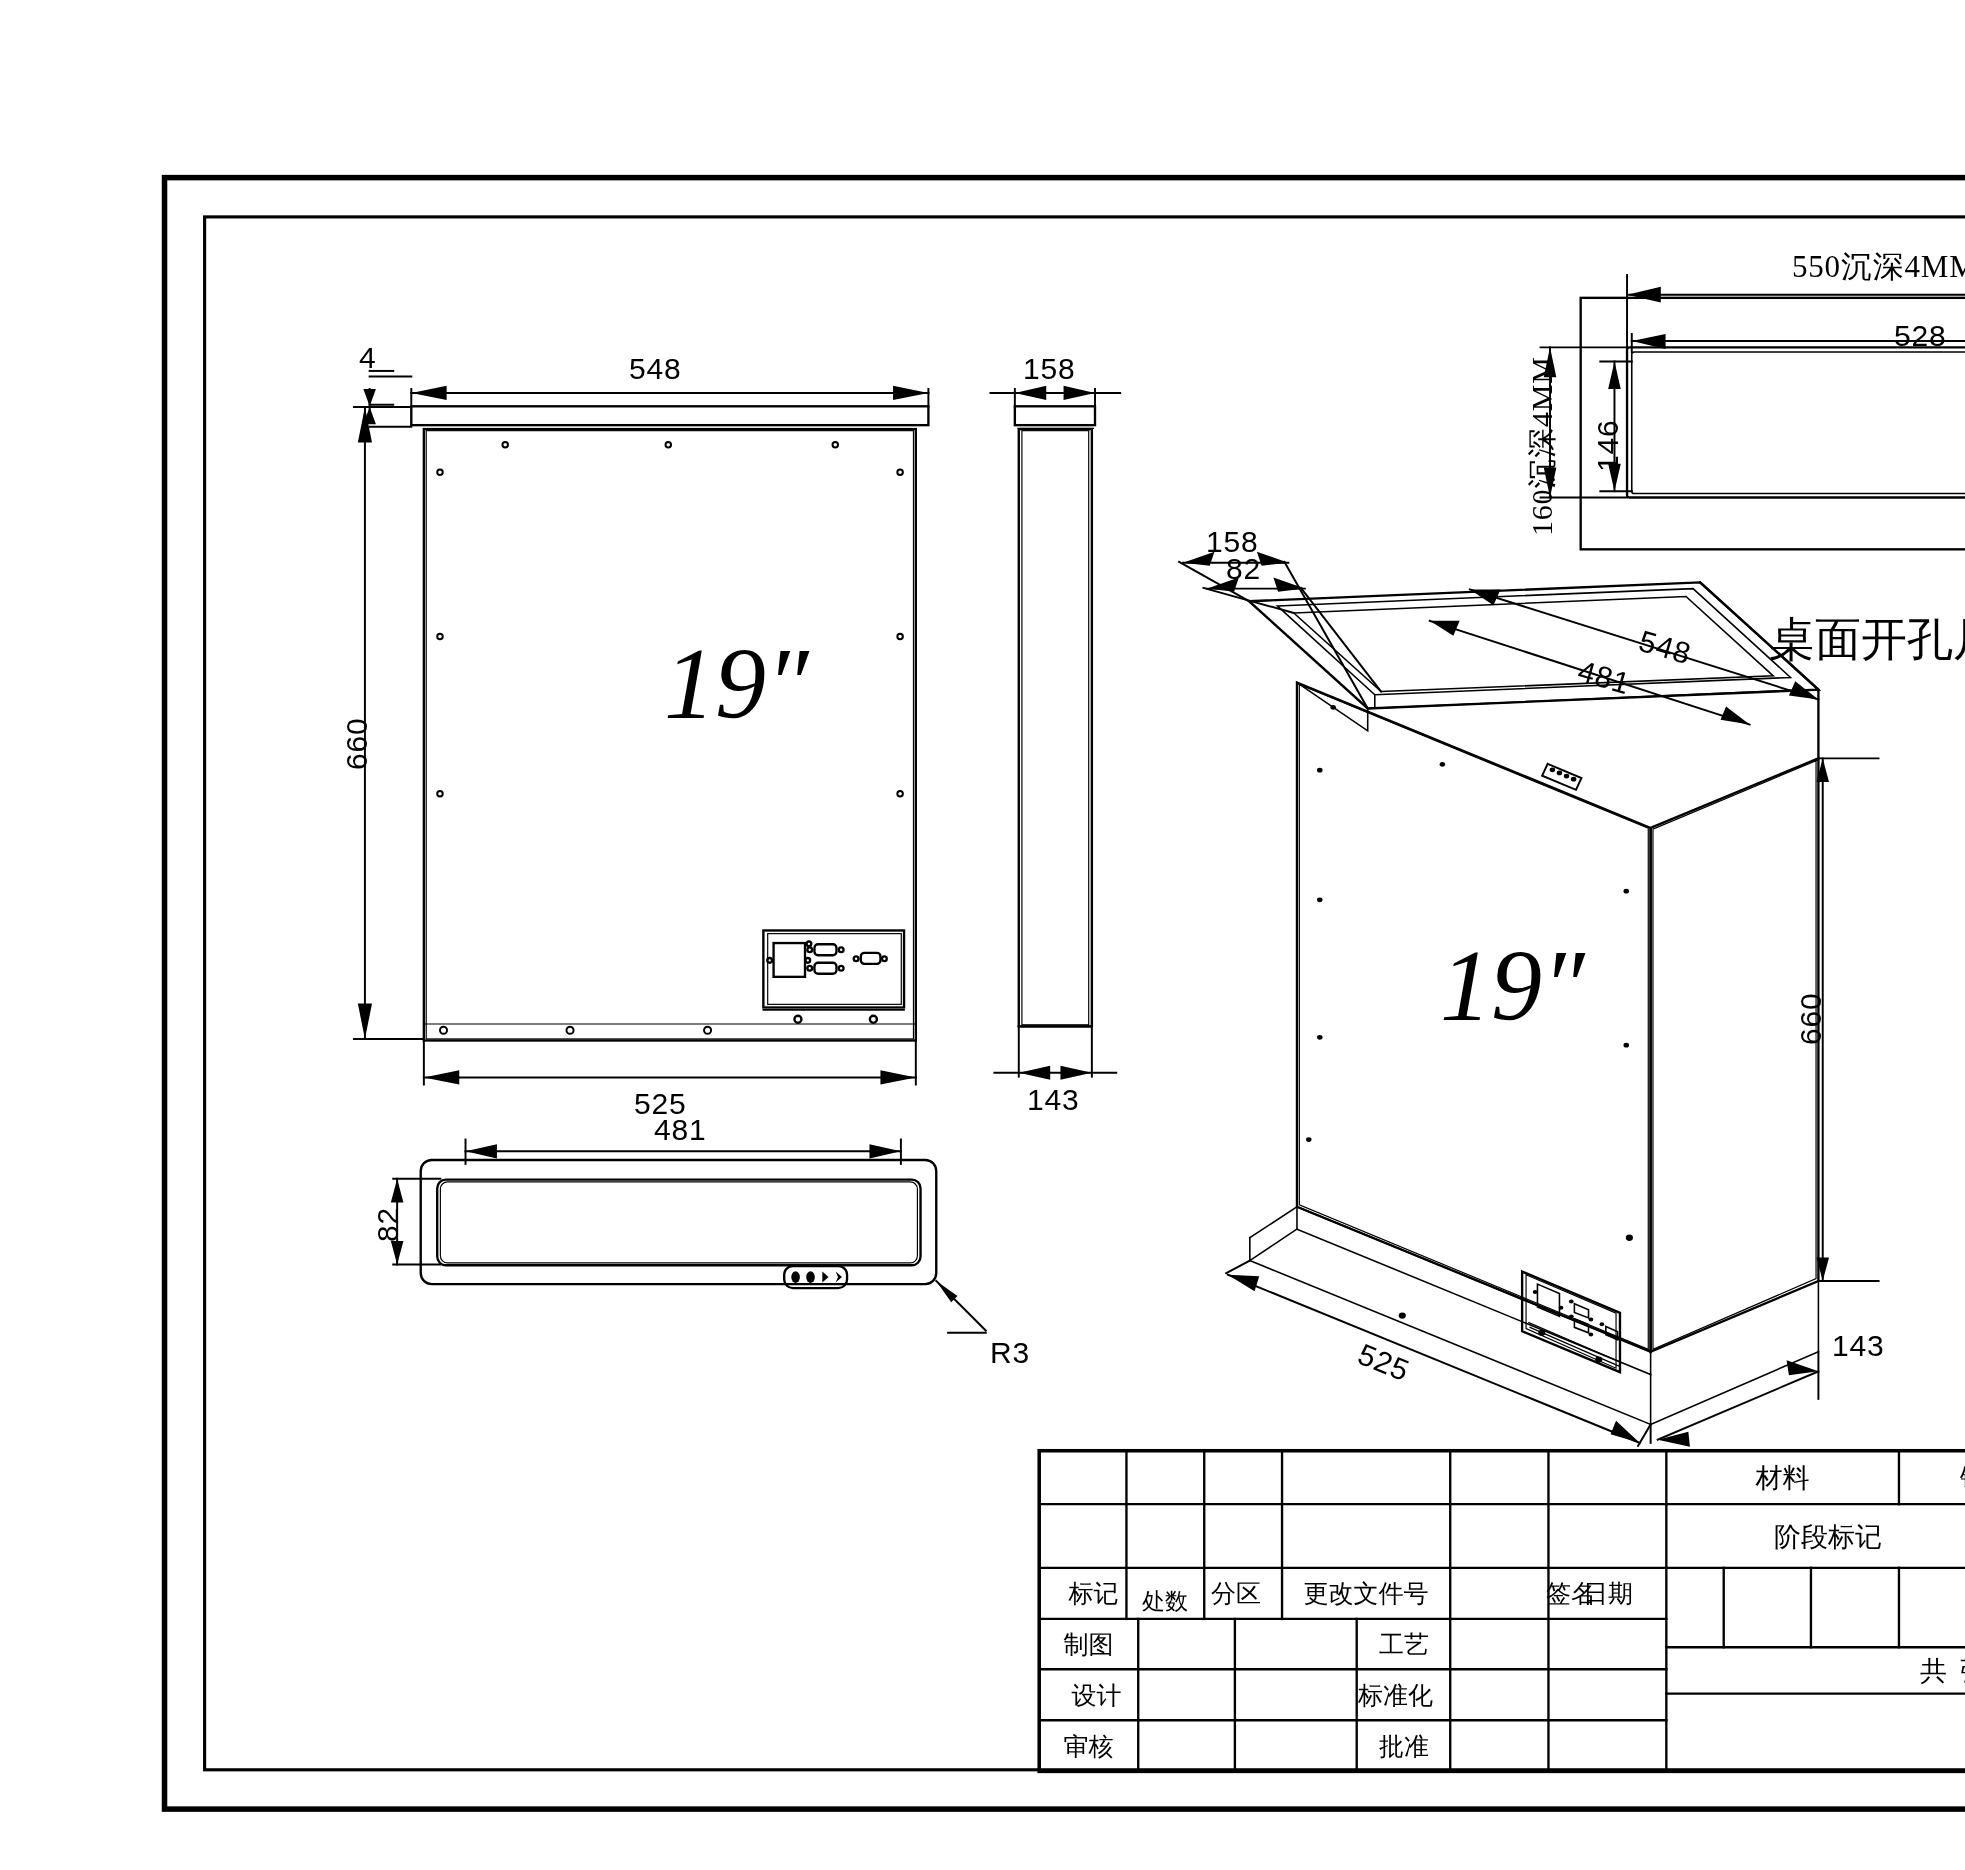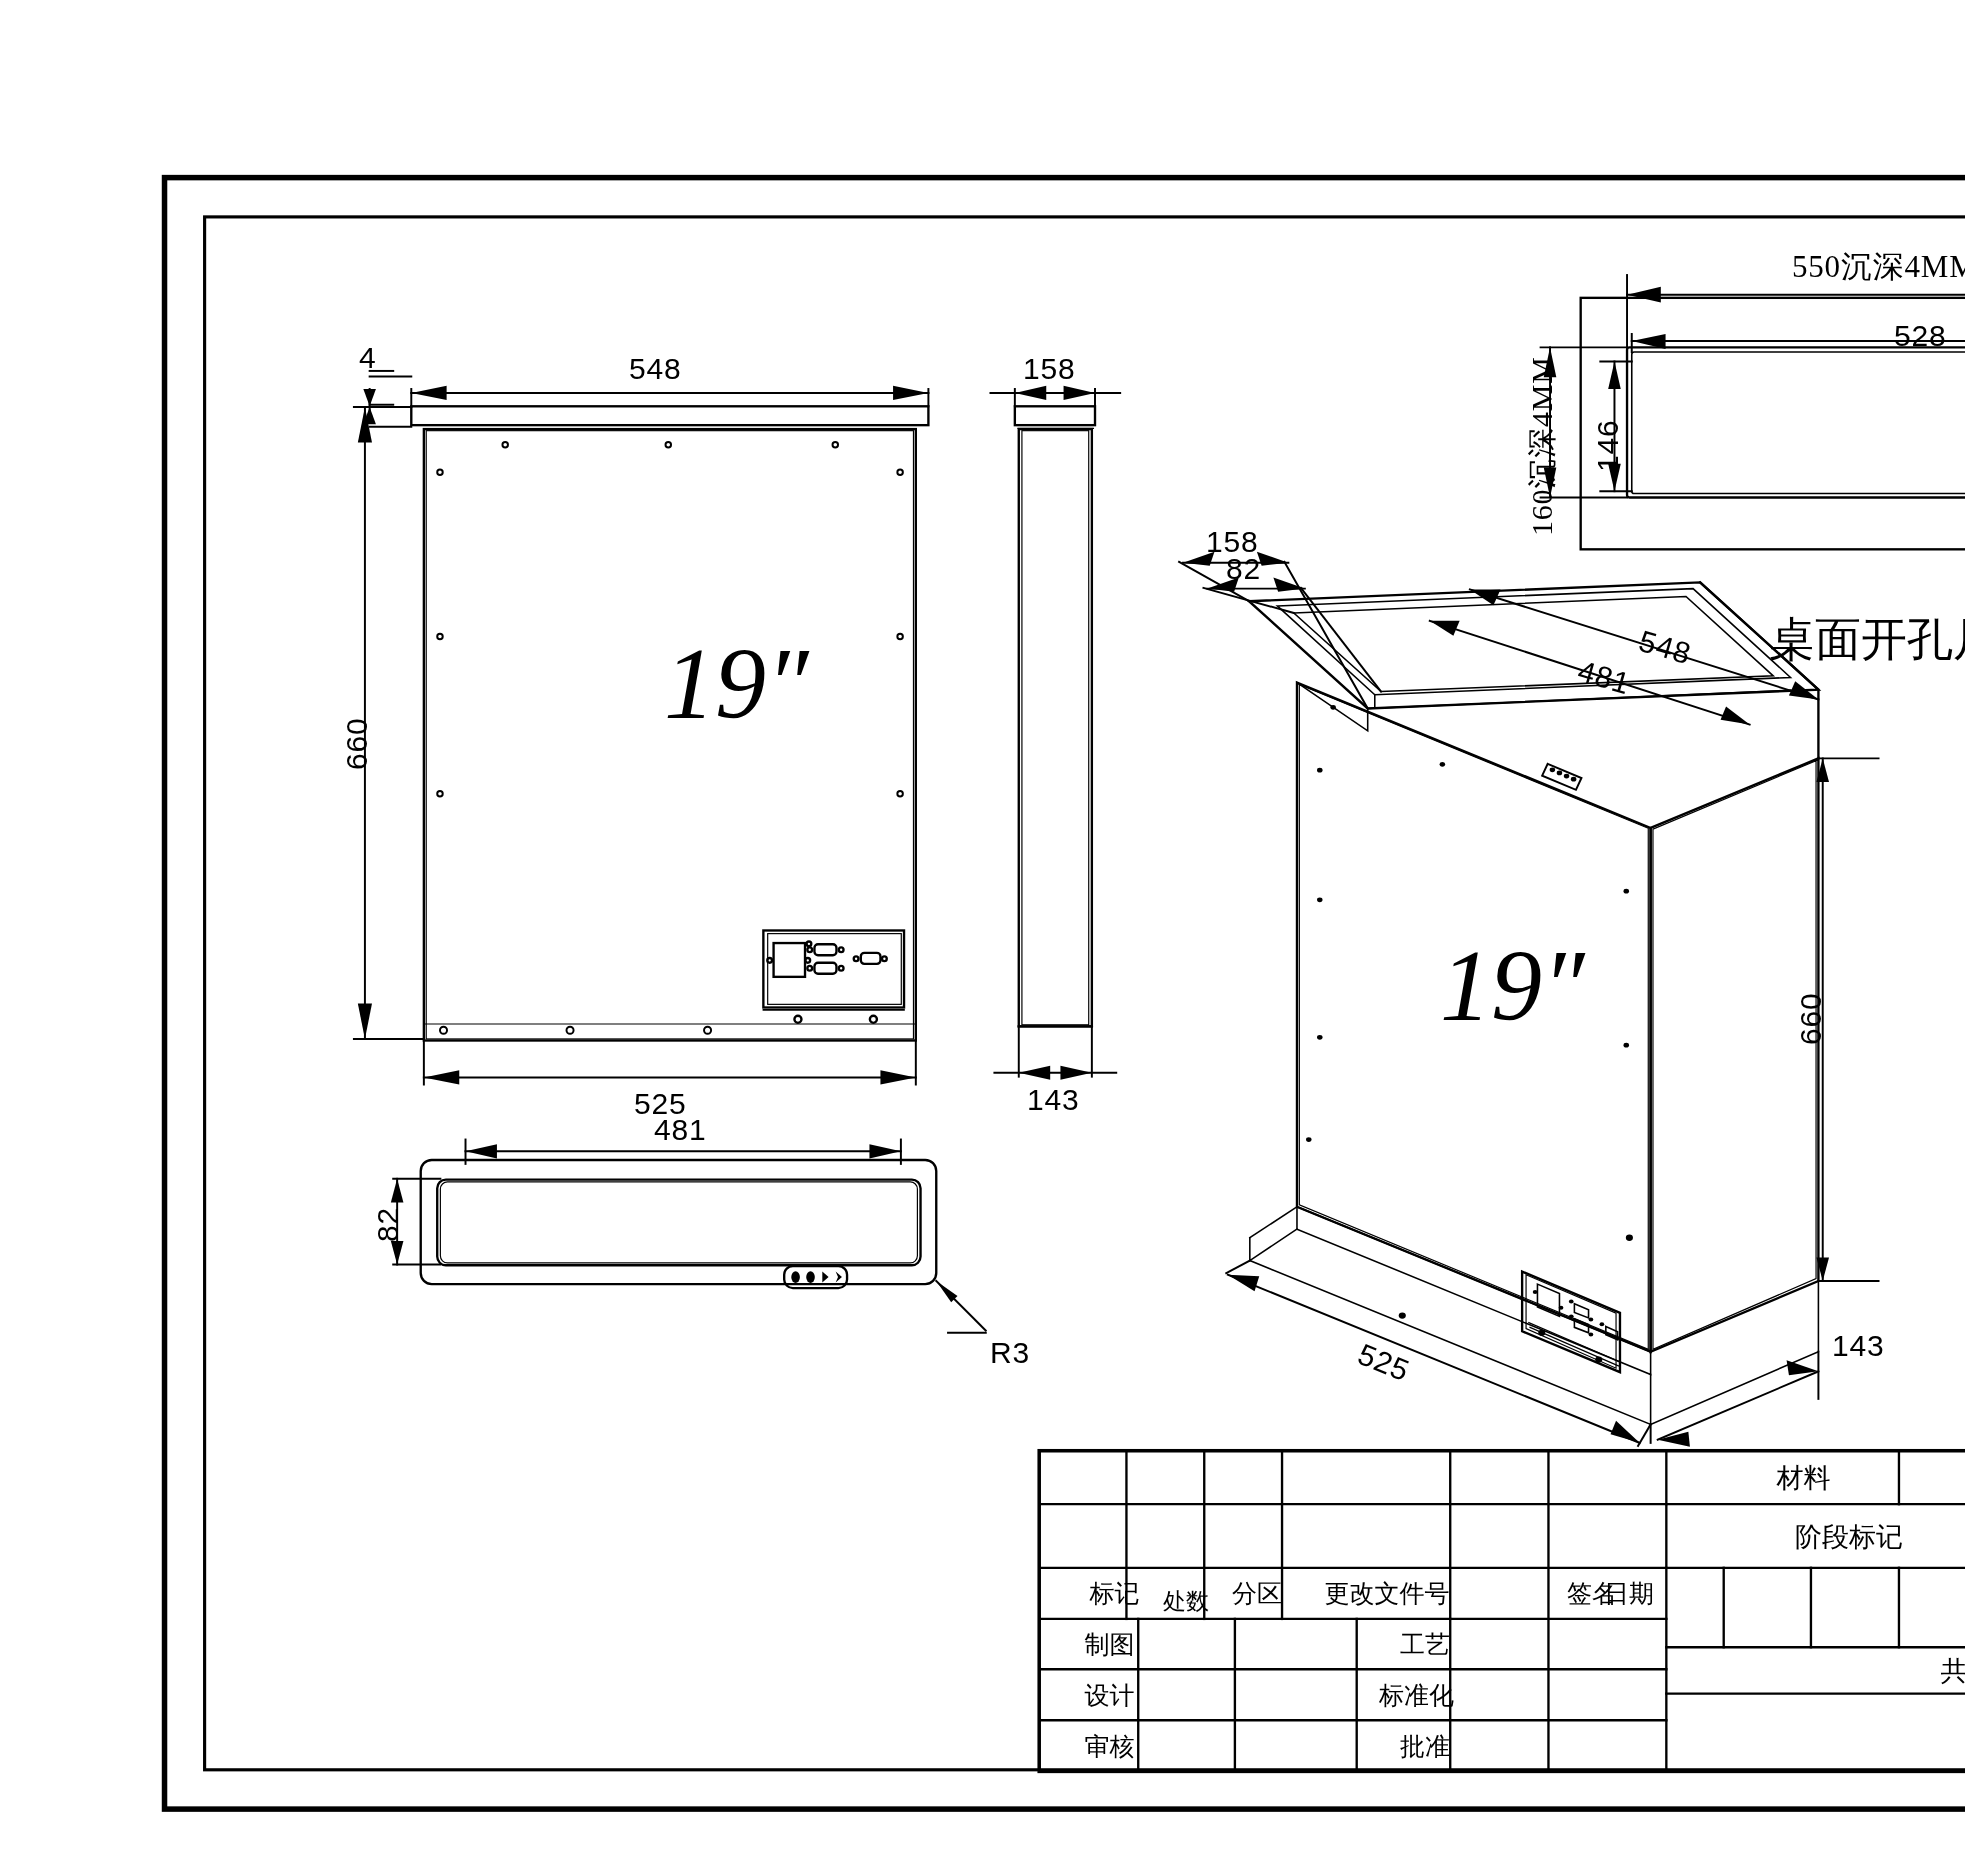--- a/index.html
+++ b/index.html
@@ -7,21 +7,21 @@
        font-family:"Liberation Serif",serif;color:#000;}
   #sheet{position:absolute;left:0;top:0;width:2647px;height:1870px;}
   svg{display:block;}
   .lbl{position:absolute;white-space:nowrap;font-family:"Liberation Sans",sans-serif;
        color:#000;line-height:1;}
   .dim{font-size:30px;letter-spacing:0.8px;font-family:"Liberation Sans",sans-serif;}
   .dimv{transform:rotate(-90deg);transform-origin:left top;}
   .cn{font-family:"Liberation Serif",serif;font-weight:400;}
   .big19{font-family:"Liberation Serif",serif;font-size:102px;font-style:italic;}
   .tbtxt{position:absolute;display:flex;align-items:center;justify-content:center;
-         font-family:Liberation Sans, sans-serif;color:#000;text-align:center;margin-left:21px;}
+         font-family:Liberation Serif, serif;color:#000;text-align:center;}
 </style>
 </head>
 <body>
 
 <div id="sheet">
 
 <svg width="2647" height="1870" viewBox="0 0 6735 4759">
   <g fill="none" stroke="#000" stroke-linecap="square">
 
   <rect x="418" y="452" width="5820" height="4152" stroke-width="14"></rect>
@@ -423,21 +423,21 @@
 <div class="lbl cn" style="left:1769px;top:617px;font-size:46px;">桌面开孔尺寸</div>
 
 <div class="tbtxt" style="left:1039px;top:1568px;width:109px;height:51px;font-size:25px;">标记</div>
 <div class="tbtxt" style="left:1126px;top:1568px;width:78px;height:67px;font-size:23px;">处数</div>
 <div class="tbtxt" style="left:1204px;top:1568px;width:64px;height:51px;font-size:25px;">分区</div>
 <div class="tbtxt" style="left:1282px;top:1568px;width:168px;height:51px;font-size:25px;">更改文件号</div>
 <div class="tbtxt" style="left:1522px;top:1568px;width:98px;height:51px;font-size:25px;">签名</div>
 <div class="tbtxt" style="left:1549px;top:1568px;width:118px;height:51px;font-size:25px;">日期</div>
 
 <div class="tbtxt" style="left:1039px;top:1619px;width:99px;height:50px;font-size:25px;">制图</div>
-<div class="tbtxt" style="left:1039px;top:1670px;width:99px;height:51px;font-size:25px;">设计</div>
+<div class="tbtxt" style="left:1039px;top:1670px;width:99px;height:51px;font-size:25px;padding-left:8px;">设计</div>
 <div class="tbtxt" style="left:1039px;top:1721px;width:99px;height:51px;font-size:25px;">审核</div>
 
 <div class="tbtxt" style="left:1357px;top:1619px;width:94px;height:50px;font-size:25px;text-align:center;">工艺</div>
 <div class="tbtxt" style="left:1357px;top:1670px;width:77px;height:51px;font-size:25px;border-radius:24px;">标准化</div>
 <div class="tbtxt" style="left:1357px;top:1721px;width:94px;height:51px;font-size:25px;">批准</div>
 
 <div class="tbtxt" style="left:1666px;top:1451px;width:233px;height:53px;font-size:27px;">材料</div>
 <div class="tbtxt" style="left:1899px;top:1451px;width:197px;height:53px;font-size:25px;">铝合金</div>
 <div class="tbtxt" style="left:1666px;top:1505px;width:324px;height:64px;font-size:27px;">阶段标记</div>
 

